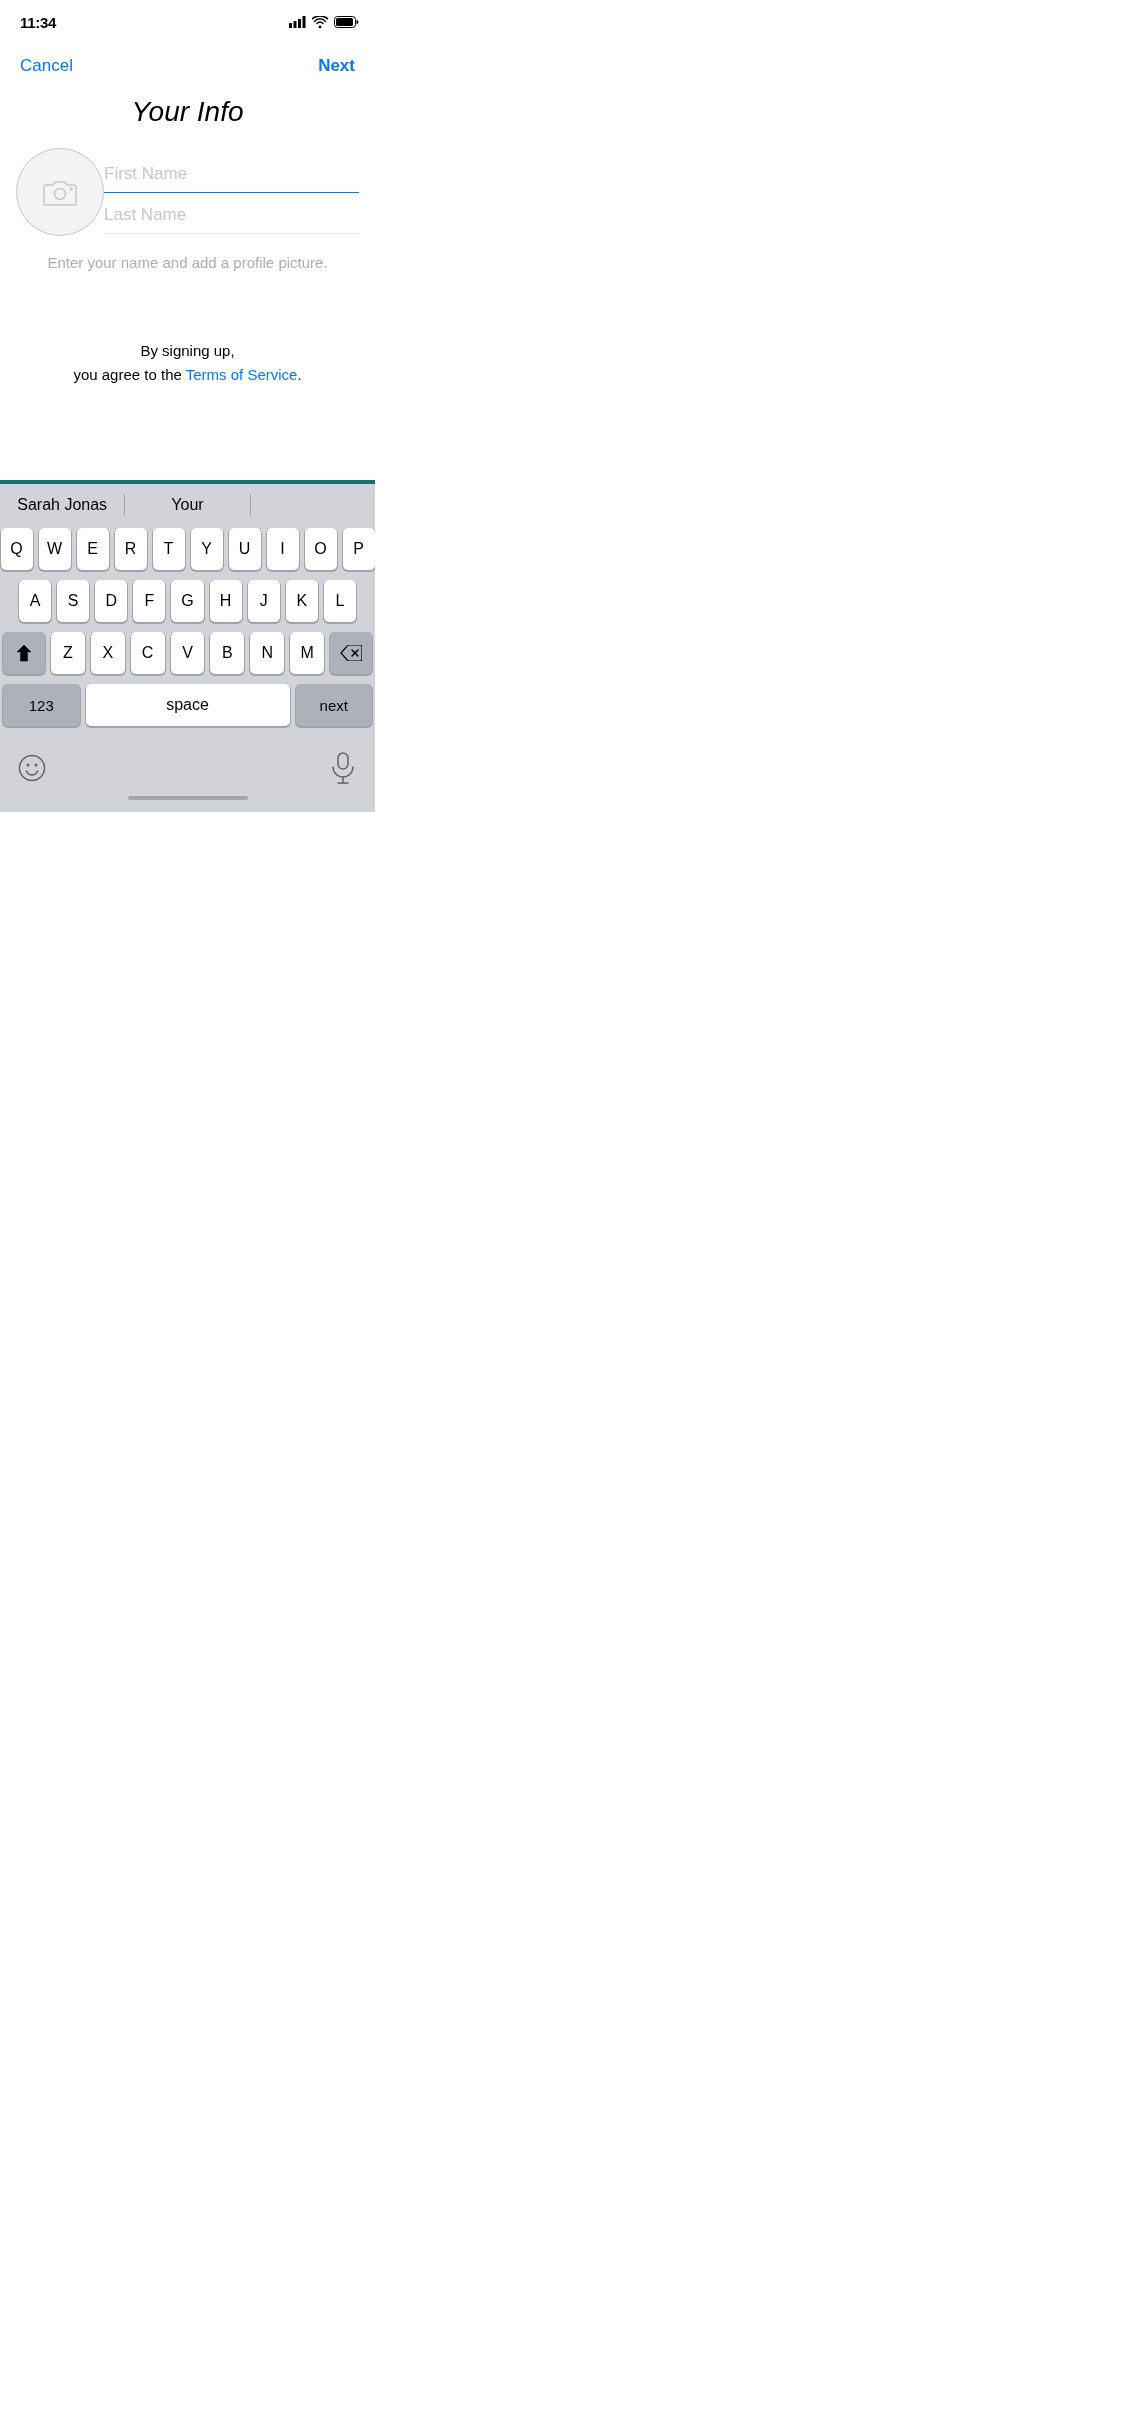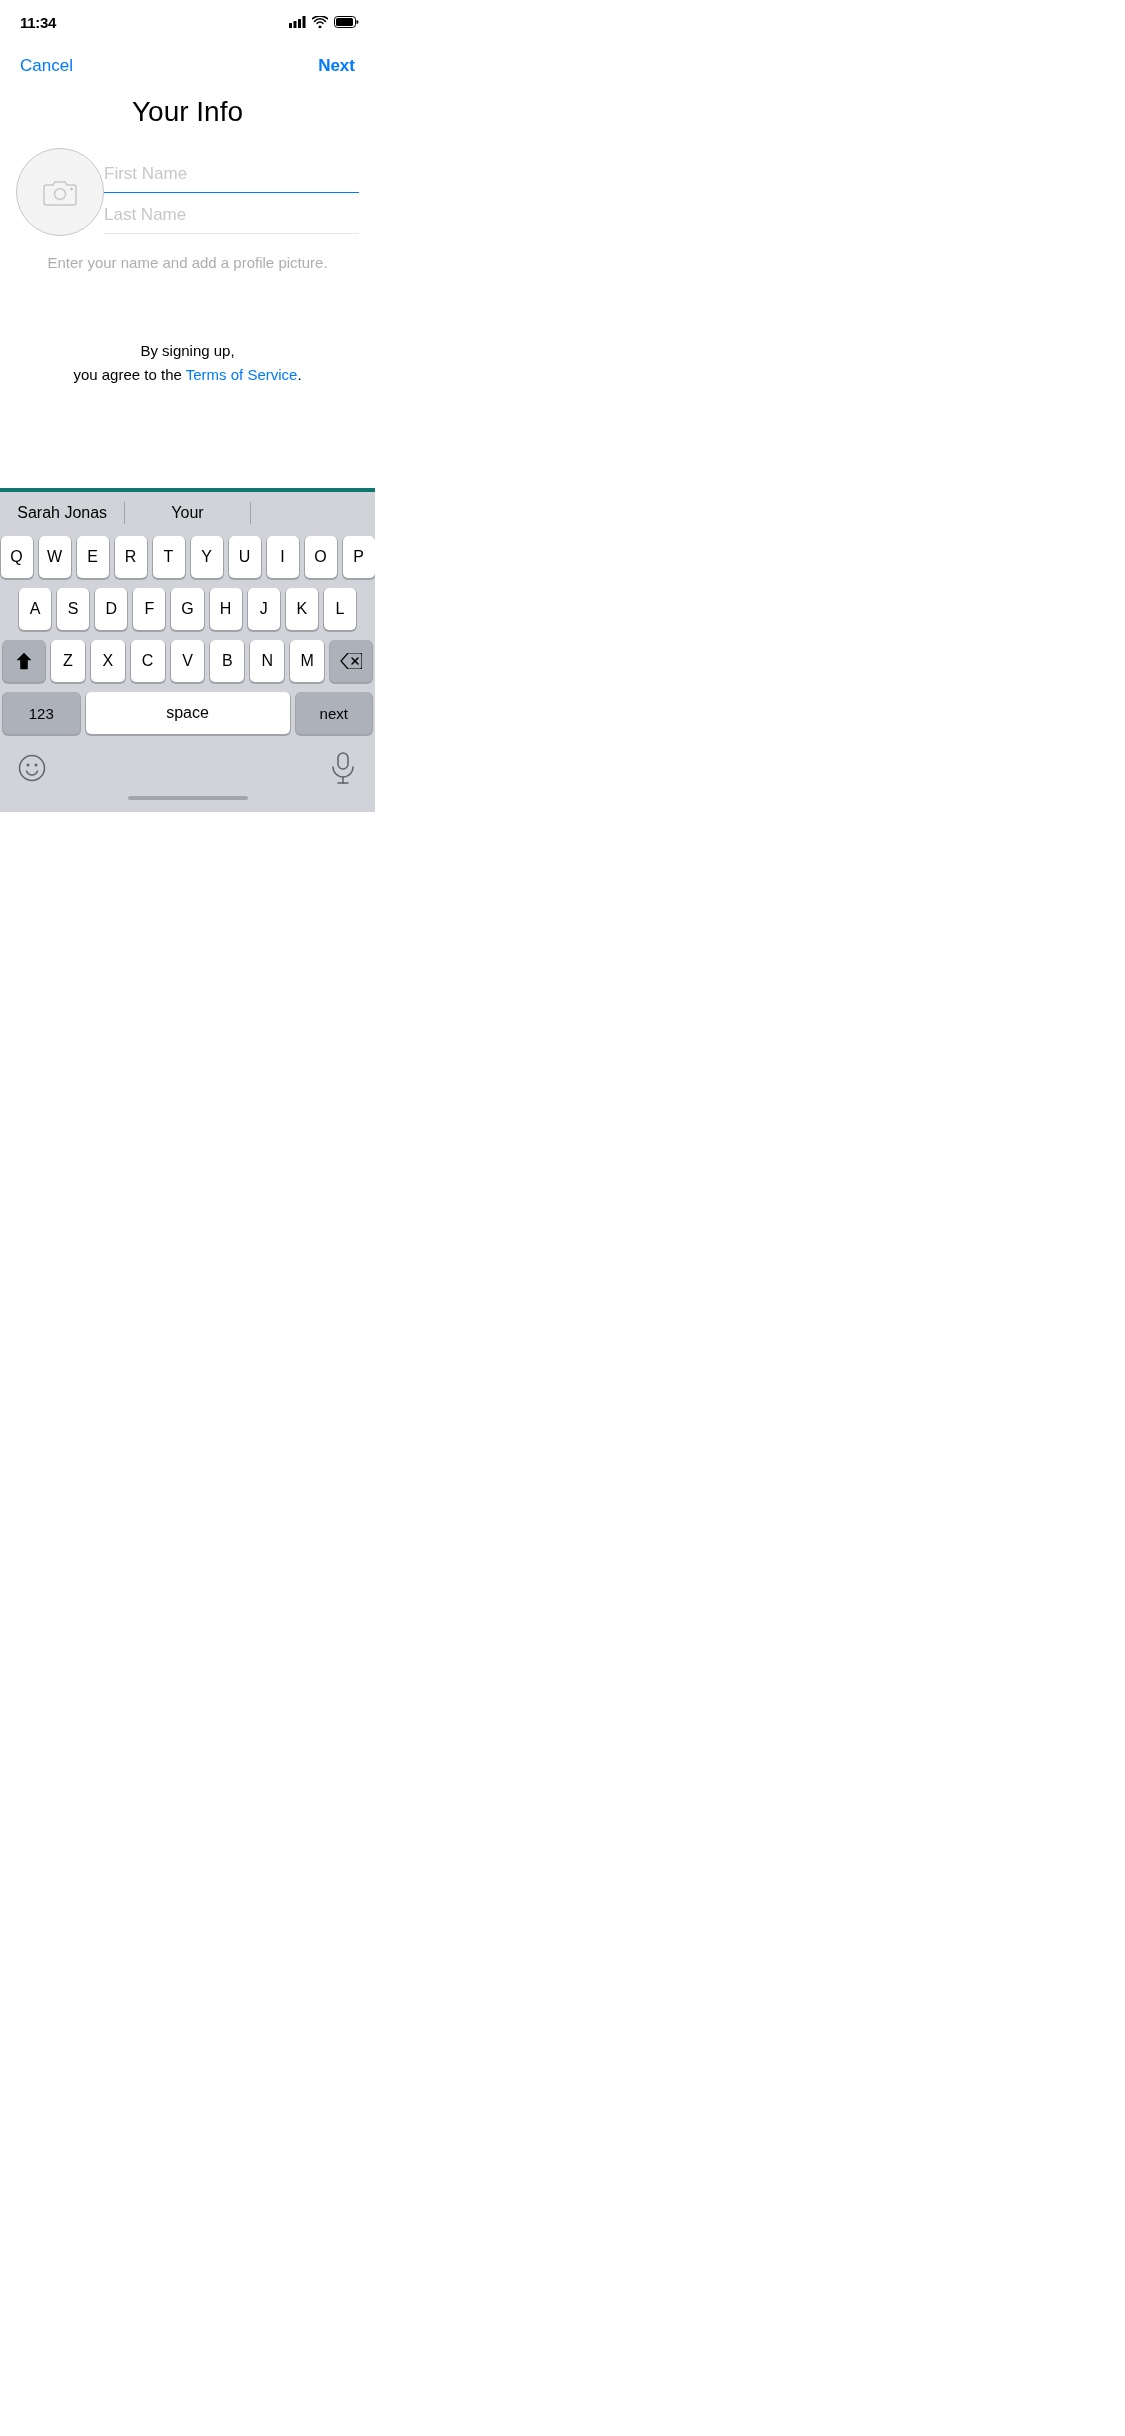--- a/index.html
+++ b/index.html
@@ -63,20 +63,21 @@
     }
 
     
     .page-title {
       text-align: center;
       font-size: 28px;
       font-weight: 400;
       color: #000;
       margin-top: 8px;
       margin-bottom: 20px;
+      font-style: italic;
     }
 
     
     .info-section {
       display: flex;
       align-items: flex-start;
       padding: 0 16px;
       margin-bottom: 16px;
     }
     .avatar-circle {
@@ -193,21 +194,21 @@
       background: #d1d3d9;
       padding: 6px 3px 4px;
     }
     .key-row {
       display: flex;
       justify-content: center;
       gap: 6px;
       margin-bottom: 10px;
     }
     .key-row:last-child {
-      margin-bottom: 8px;
+      margin-bottom: 16px;
     }
 
     .key {
       background: #fff;
       border-radius: 5px;
       box-shadow: 0 1px 0 1px #a0a3aa;
       display: flex;
       align-items: center;
       justify-content: center;
       font-size: 16px;

